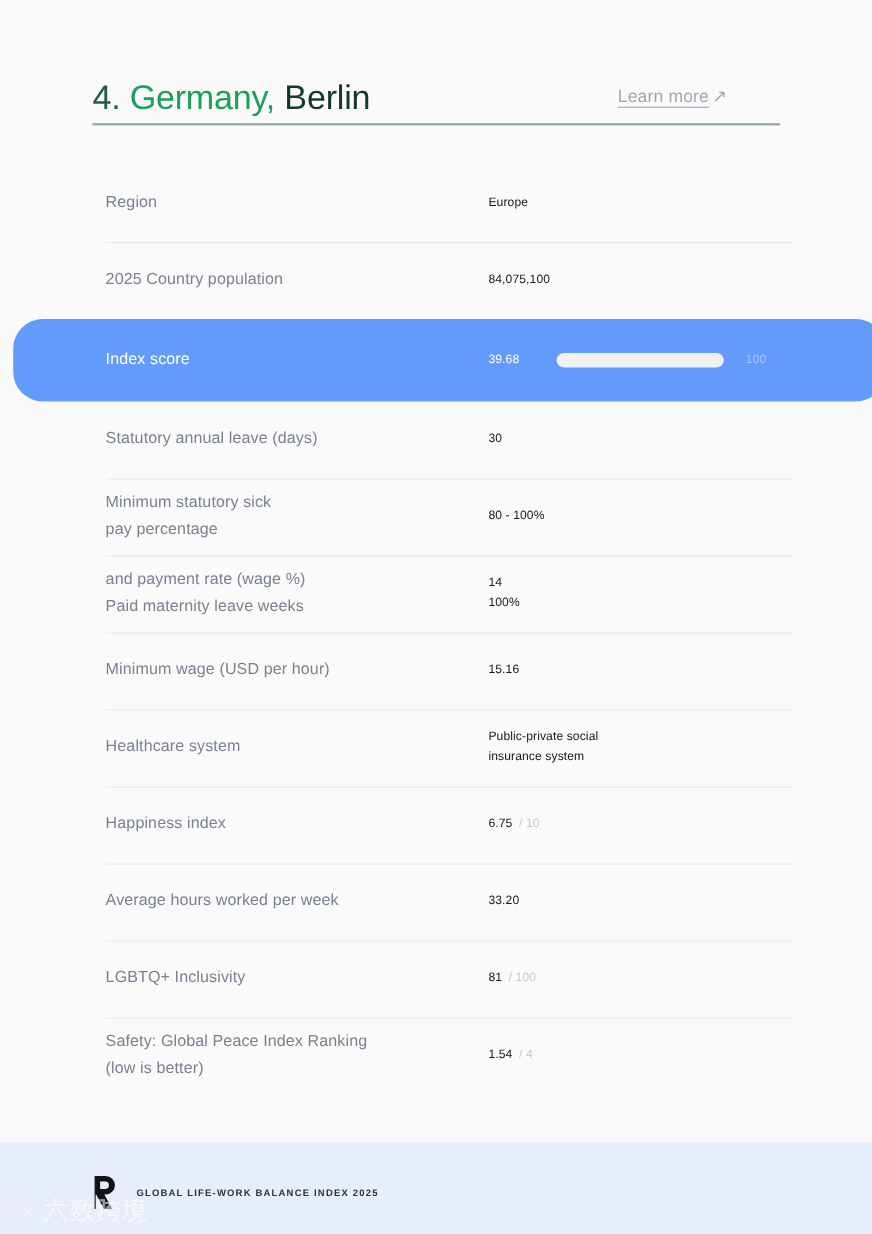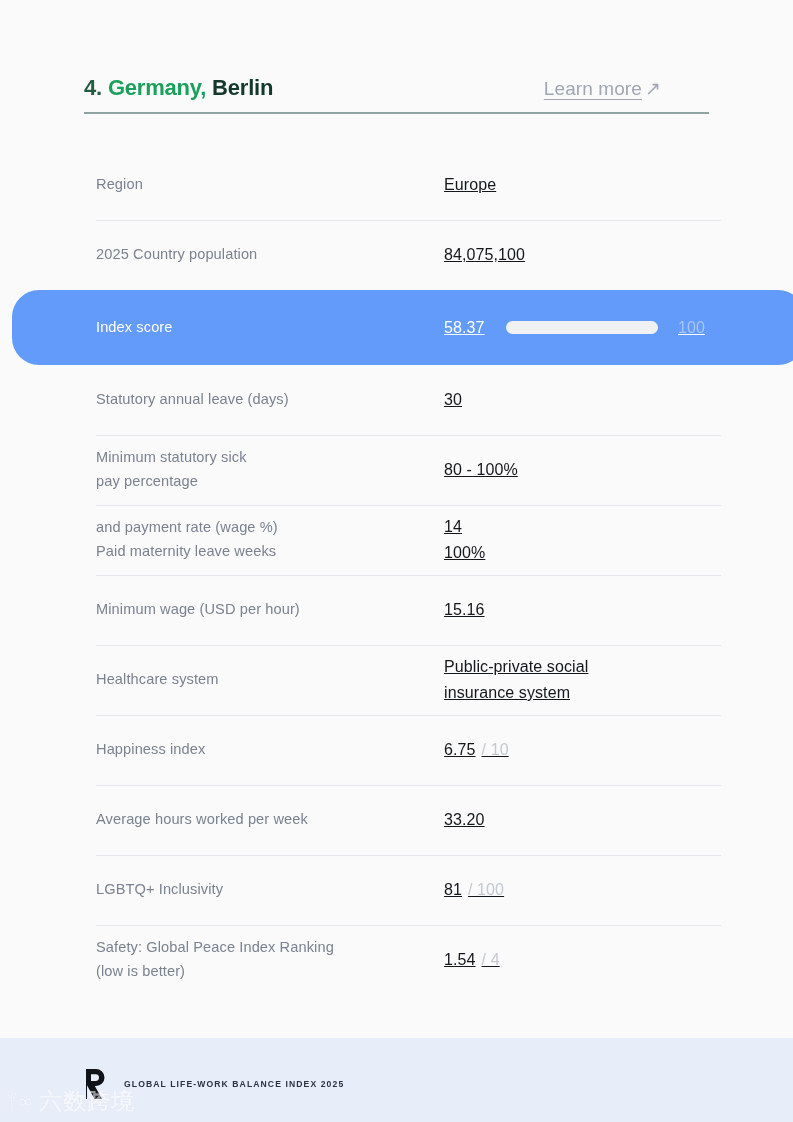--- a/index.html
+++ b/index.html
@@ -27,37 +27,37 @@
     position: absolute;
     left: 84px;
     top: 62px;
     width: 625px;
     height: 52px;
     display: flex;
     align-items: center;
     justify-content: space-between;
   }
   .title {
-    font-size: 22px;
-    font-weight: 700;
+    font-size: 31px;
+    font-weight: 400;
     letter-spacing: -0.2px;
     white-space: nowrap;
     line-height: 1;
   }
   .title .rank { color: #1f5e42; }
   .title .country { color: #1aa05a; }
   .title .city { color: #12392c; }
 
   .header-right {
     display: flex;
     align-items: center;
     gap: 14px;
   }
   .learn-more {
-    font-size: 19px;
+    font-size: 16px;
     color: #a0a7b4;
     text-decoration: underline;
     text-underline-offset: 4px;
     text-decoration-thickness: 1px;
     white-space: nowrap;
     letter-spacing: 0.1px;
   }
   .learn-more .arrow {
     display: inline-block;
     margin-left: 3px;
@@ -122,26 +122,25 @@
     flex: none;
     font-size: 14.6px;
     color: #7a8290;
     line-height: 1.62;
     letter-spacing: 0.1px;
   }
   .cell-value {
     flex: 1;
     display: flex;
     align-items: center;
-    font-size: 16px;
+    font-size: 11px;
     color: #14171c;
     font-weight: 500;
     line-height: 1.62;
     letter-spacing: 0.1px;
-    text-decoration: underline;
   }
   .row.highlight .cell-label { color: #ffffff; }
   .row.highlight .cell-value { color: #ffffff; }
 
   .value-stack { display: flex; flex-direction: column; }
   .muted-denom { color: #c3c8d1; font-weight: 400; }
 
   
   .score-wrap {
     display: flex;
@@ -257,21 +256,21 @@
 
     <div class="row">
       <div class="cell-label">2025 Country population</div>
       <div class="cell-value">84,075,100</div>
     </div>
 
     <div class="row highlight">
       <div class="cell-label">Index score</div>
       <div class="cell-value">
         <div class="score-wrap">
-          <span class="score-num">58.37</span>
+          <span class="score-num">39.68</span>
           <span class="bar-track">
             <span class="bar-fill" id="index-bar-fill" style="width: 74.65%;"></span>
           </span>
           <span class="bar-max">100</span>
         </div>
       </div>
     </div>
 
     <div class="row">
       <div class="cell-label">Statutory annual leave (days)</div>

